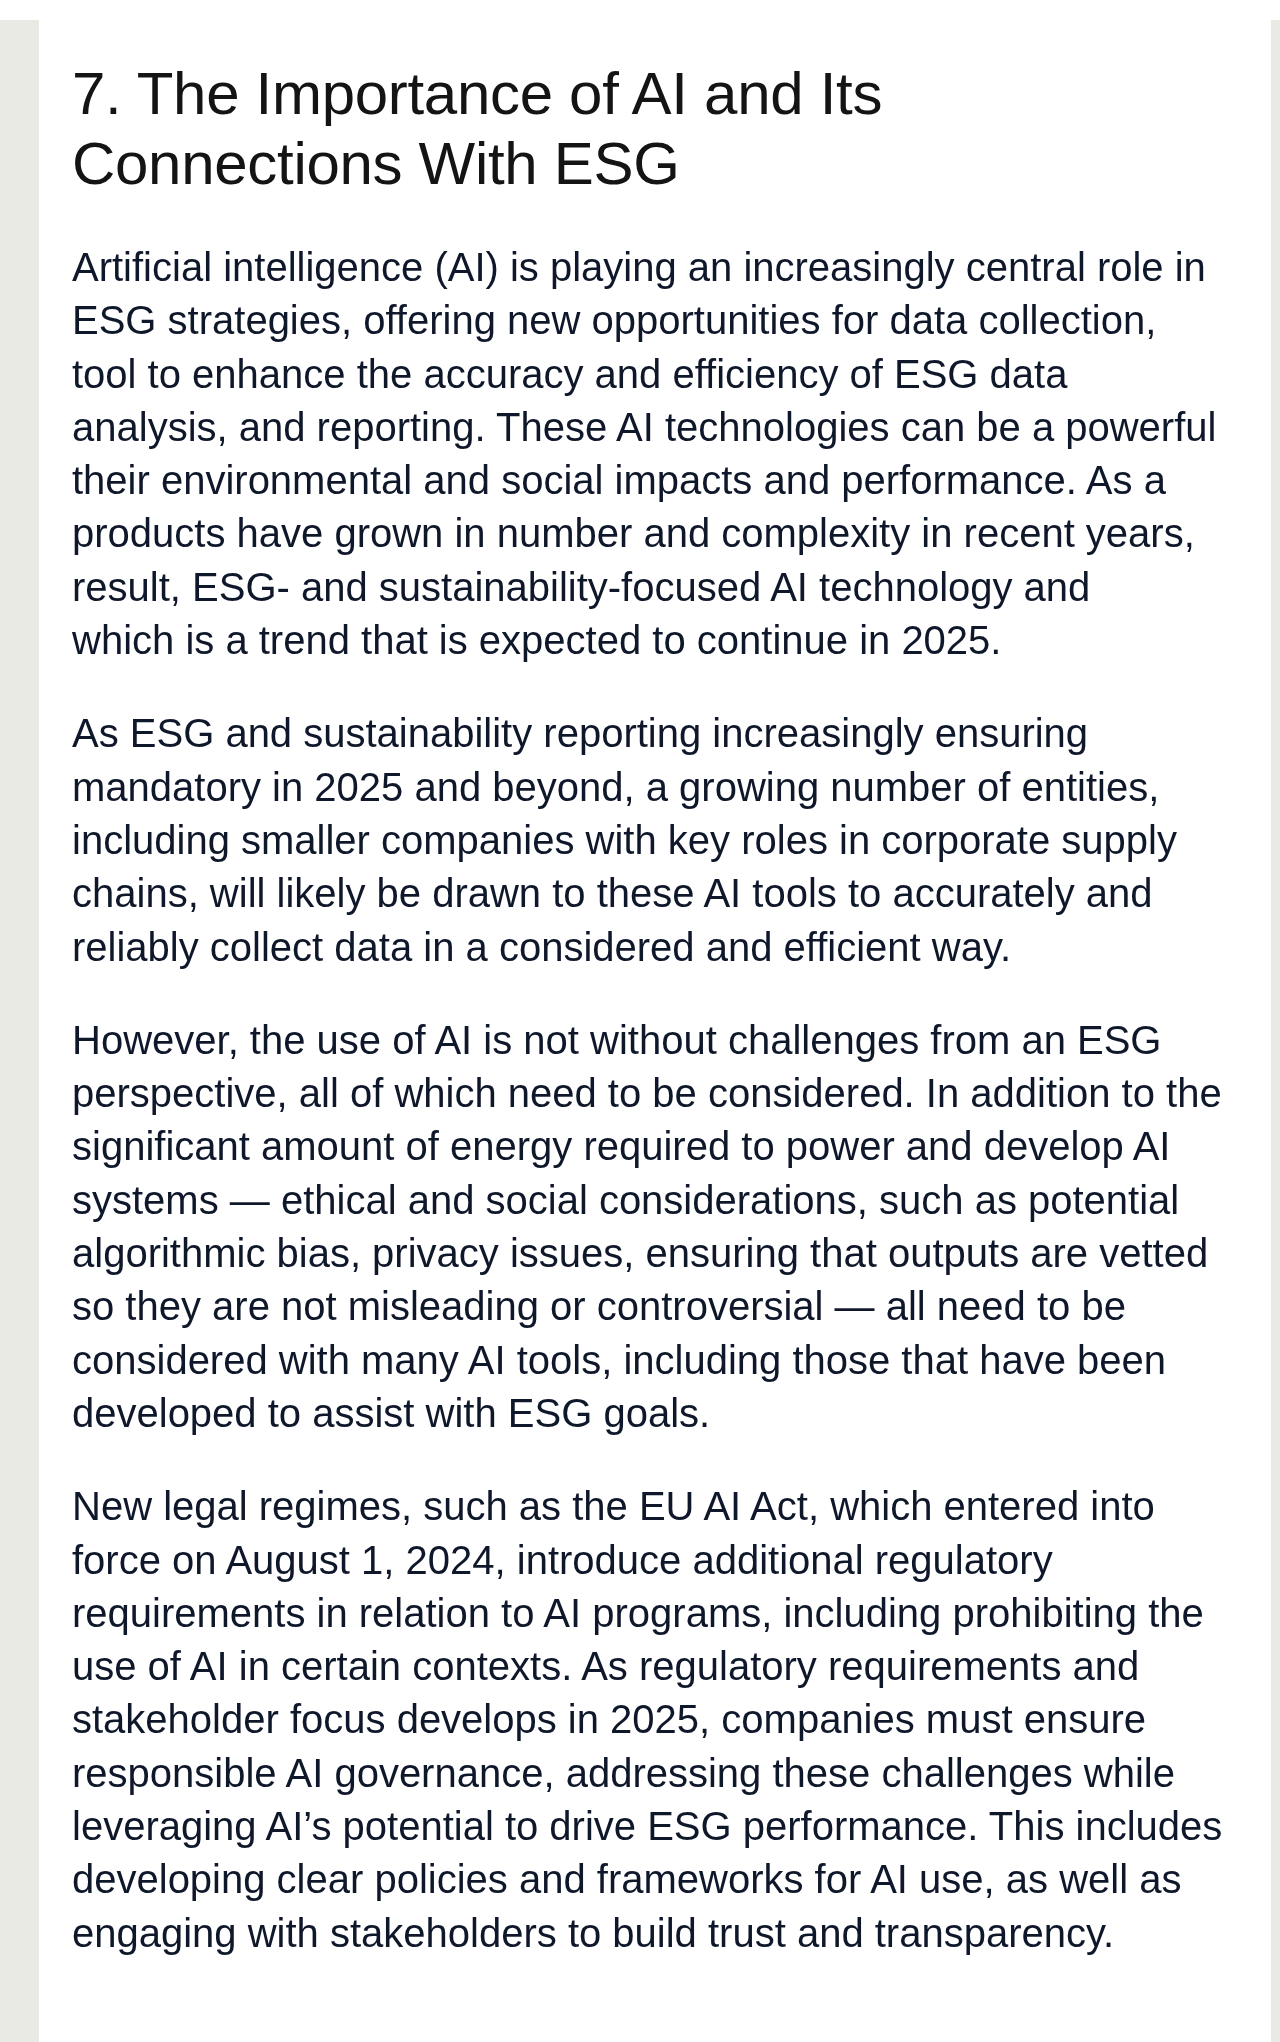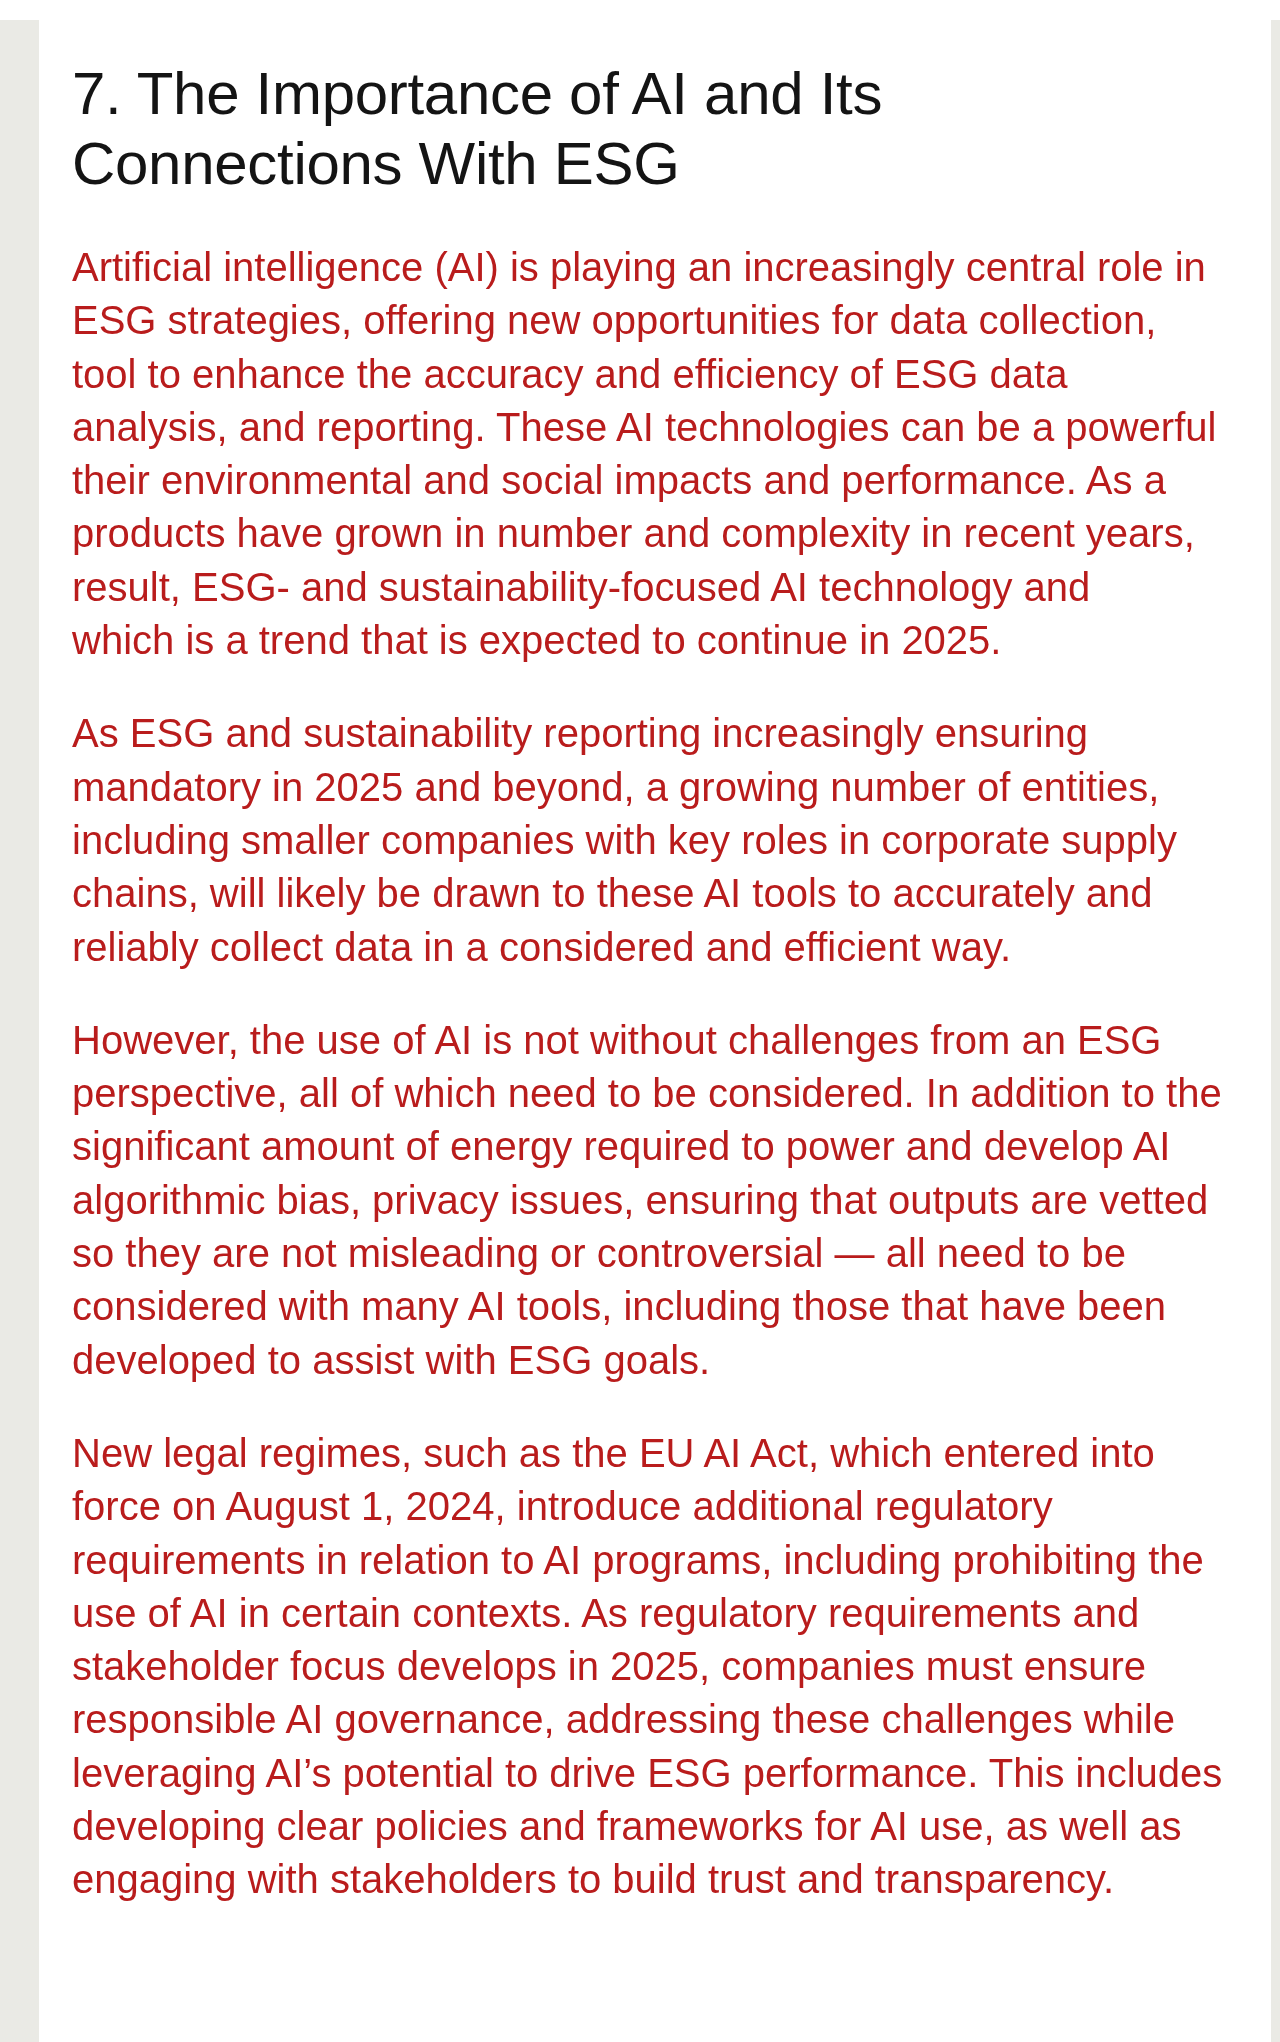--- a/index.html
+++ b/index.html
@@ -42,21 +42,21 @@
     font-weight: 400;
     letter-spacing: -0.3px;
     color: #141414;
   }
   .para {
     margin: 0 0 40px 0;
     font-size: 40px;
     line-height: 53.3px;
     font-weight: 400;
     letter-spacing: 0;
-    color: #b91c1c;
+    color: #0f172a;
   }
   .hline, .bline {
     display: block;
     white-space: nowrap;
   }
 </style>
 </head>
 <body>
 
 <div class="gray-band">
@@ -83,20 +83,21 @@
       <span class="bline">mandatory in 2025 and beyond, a growing number of entities,</span>
       <span class="bline">including smaller companies with key roles in corporate supply</span>
       <span class="bline">chains, will likely be drawn to these AI tools to accurately and</span>
       <span class="bline">reliably collect data in a considered and efficient way.</span>
     </div>
 
     <div class="para">
       <span class="bline">However, the use of AI is not without challenges from an ESG</span>
       <span class="bline">perspective, all of which need to be considered. In addition to the</span>
       <span class="bline">significant amount of energy required to power and develop AI</span>
+      <span class="bline">systems — ethical and social considerations, such as potential</span>
       <span class="bline">algorithmic bias, privacy issues, ensuring that outputs are vetted</span>
       <span class="bline">so they are not misleading or controversial — all need to be</span>
       <span class="bline">considered with many AI tools, including those that have been</span>
       <span class="bline">developed to assist with ESG goals.</span>
     </div>
 
     <div class="para">
       <span class="bline">New legal regimes, such as the EU AI Act, which entered into</span>
       <span class="bline">force on August 1, 2024, introduce additional regulatory</span>
       <span class="bline">requirements in relation to AI programs, including prohibiting the</span>

